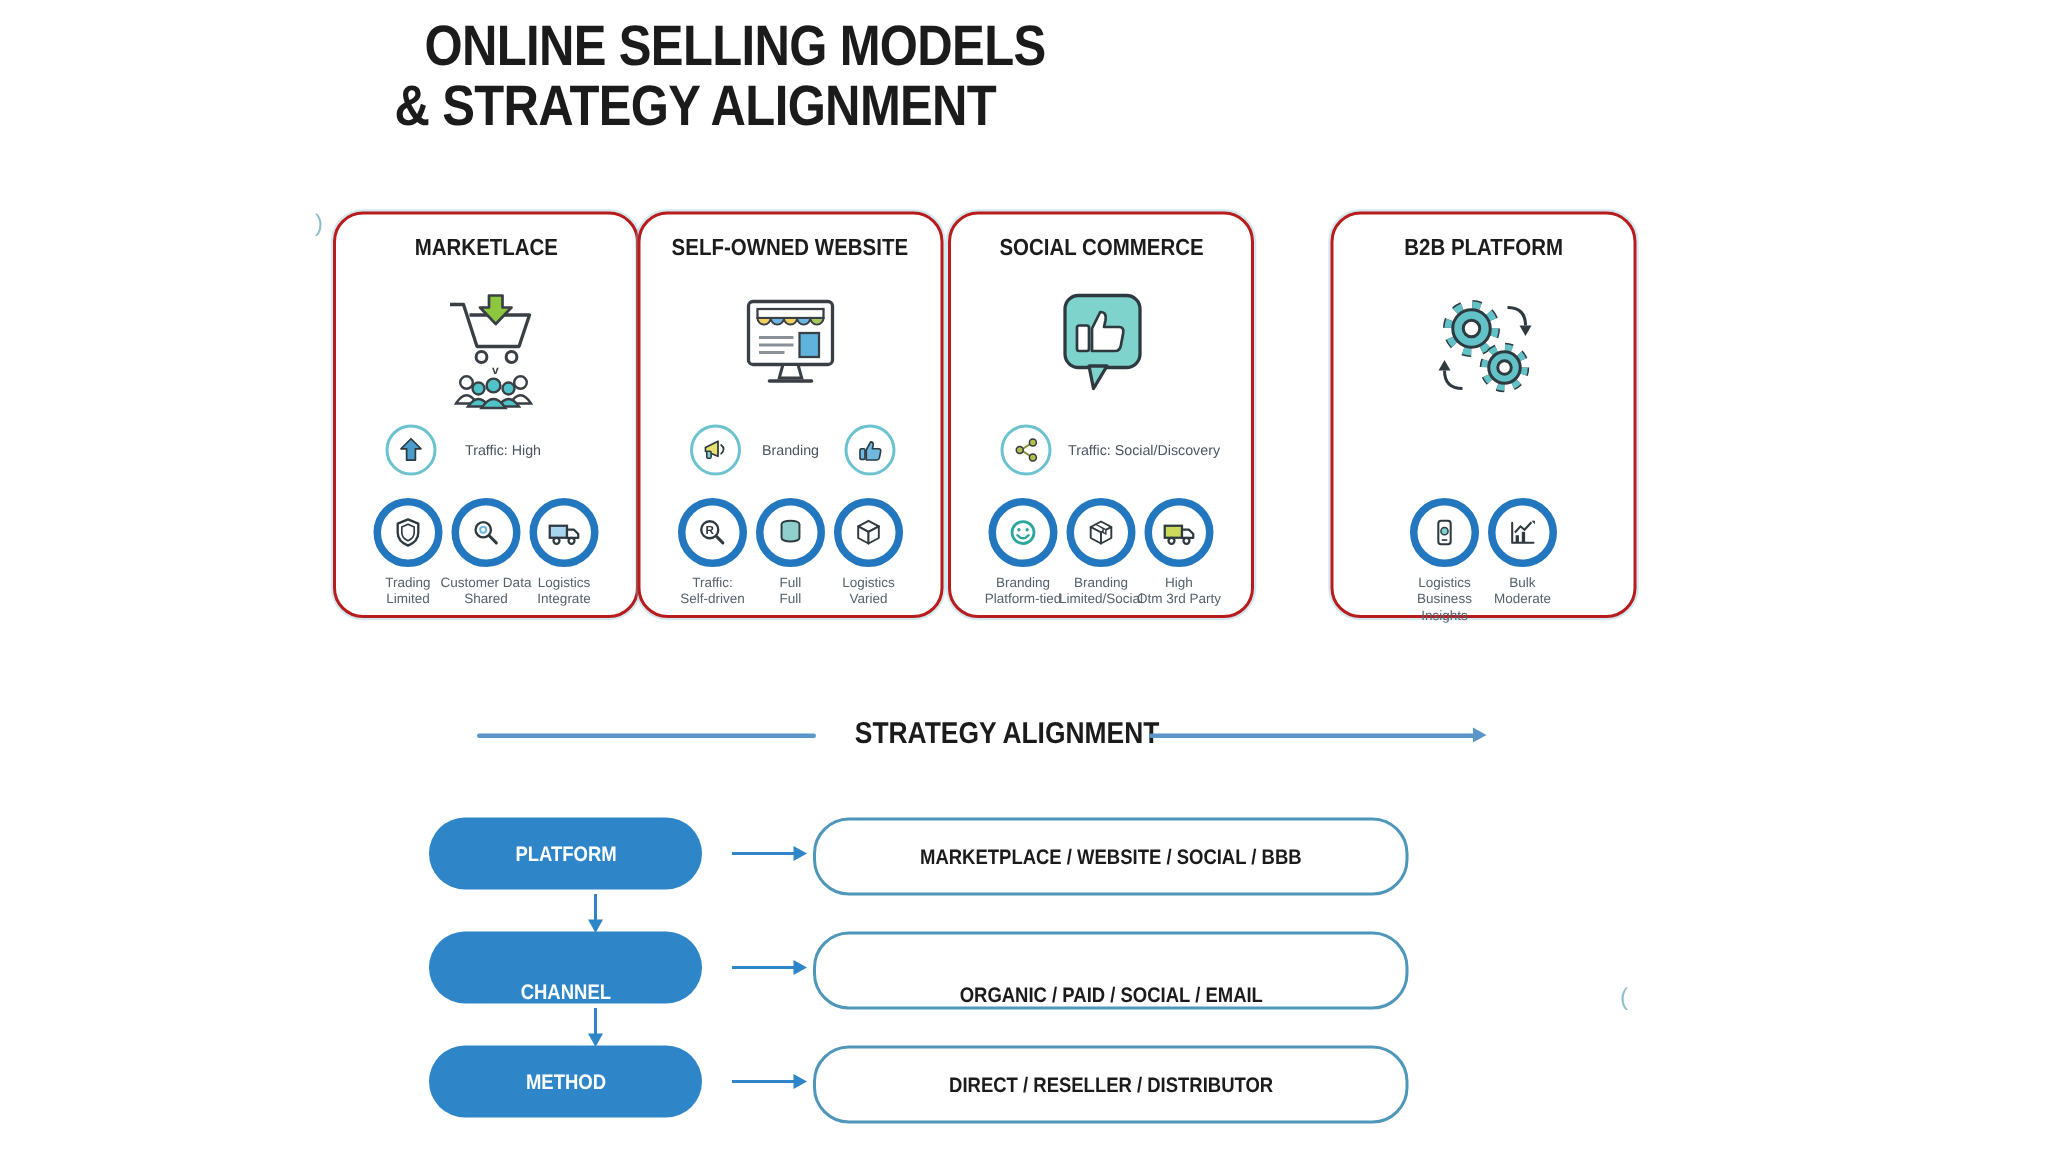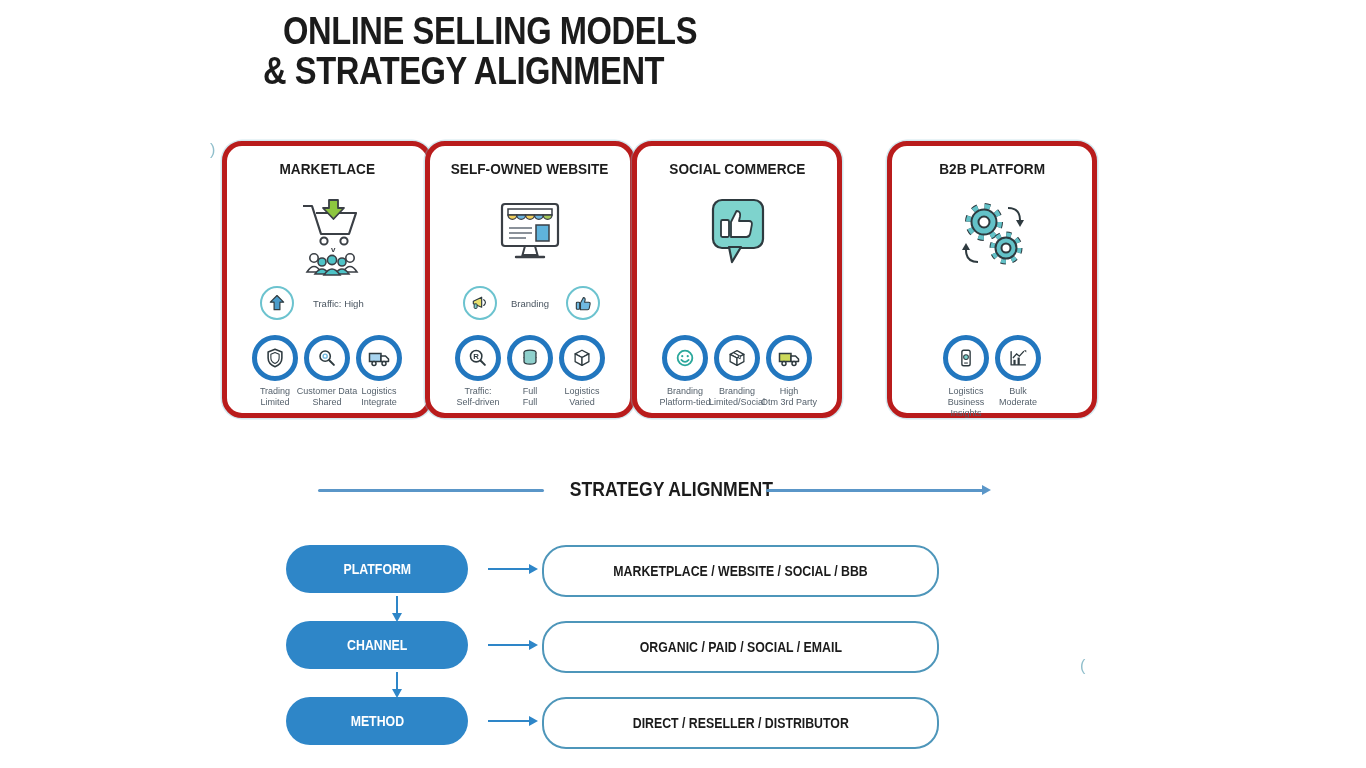--- a/index.html
+++ b/index.html
@@ -9,21 +9,21 @@
   .cond{display:inline-block;transform:scaleX(.86);transform-origin:left center;white-space:nowrap;}
   .condc{display:inline-block;transform:scaleX(.88);transform-origin:center center;white-space:nowrap;}
 
   
   .title-line{font-weight:bold;font-size:38px;letter-spacing:-.5px;color:#1b1b1b;}
   #title1{left:283px;top:10px;}
   #title2{left:263px;top:50px;}
 
   
   .card{position:absolute;top:141px;width:200px;height:267px;background:#fff;
-        border:5px solid #b91c1c;border-radius:20px;
+        border:2px solid #b91c1c;border-radius:20px;
         box-shadow:0 0 0 1.5px rgba(130,190,210,.35);}
   #card0{left:222px;} #card1{left:425px;} #card2{left:632px;} #card3{left:887px;}
   .card-title{margin-top:14px;text-align:center;font-weight:bold;font-size:15.5px;color:#1c1c1c;}
   .hero{position:absolute;top:42px;left:0;right:0;height:96px;display:flex;align-items:center;justify-content:center;}
   .midrow{position:absolute;top:140px;left:0;right:0;height:38px;}
   .midcircle{position:absolute;width:34px;height:34px;border-radius:50%;border:2px solid #6cc3cf;
              background:#fff;display:flex;align-items:center;justify-content:center;box-sizing:border-box;}
   .midlabel{position:absolute;font-size:9.5px;color:#4a5560;}
   .featrow{position:absolute;top:189px;left:0;right:0;display:flex;justify-content:center;}
   .feat{width:52px;display:flex;flex-direction:column;align-items:center;}
@@ -38,21 +38,21 @@
   #sline-right{left:766px;top:489px;width:218px;}
   #sline-head{left:982px;top:484.5px;width:0;height:0;border-left:9px solid #5a96c8;
               border-top:5.5px solid transparent;border-bottom:5.5px solid transparent;}
 
   
   .pill{position:absolute;left:286px;width:182px;height:48px;border-radius:24px;background:#2e86c8;
         display:flex;align-items:center;justify-content:center;color:#fff;font-weight:bold;font-size:14px;}
   .valuebox{position:absolute;left:542px;width:393px;height:48px;border-radius:24px;background:#fff;
             border:2px solid #4e96ba;display:flex;align-items:center;justify-content:center;
             font-weight:bold;font-size:14px;color:#1b1b1b;}
-  #pill0,#box0{top:545px;} #pill1,#box1{top:621px;} #pill2,#box2{top:697px;}
+  #pill0,#box0{top:545px;} #pill1,#box1{top:621px;align-items:flex-end;} #pill2,#box2{top:697px;}
   .harrow{position:absolute;left:488px;width:50px;height:12px;}
   .harrow .shaft{position:absolute;left:0;top:5px;width:42px;height:2.2px;background:#2e86c8;}
   .harrow .head{position:absolute;left:41px;top:1px;width:0;height:0;border-left:9px solid #2e86c8;
                 border-top:5px solid transparent;border-bottom:5px solid transparent;}
   #harrow0{top:563px;} #harrow1{top:639px;} #harrow2{top:715px;}
   .varrow{position:absolute;left:391px;width:12px;height:26px;}
   .varrow .shaft{position:absolute;left:5px;top:0;width:2.2px;height:18px;background:#2e86c8;}
   .varrow .head{position:absolute;left:1px;top:17px;width:0;height:0;border-top:9px solid #2e86c8;
                 border-left:5px solid transparent;border-right:5px solid transparent;}
   #varrow0{top:596px;} #varrow1{top:672px;}
@@ -207,20 +207,32 @@
 <div class="card" id="card2">
   <div class="card-title"><span class="condc">SOCIAL COMMERCE</span></div>
   <div class="hero">
     <svg width="92" height="88" viewBox="0 0 92 88">
       <rect x="22" y="8" width="50" height="48" rx="9" fill="#7ed3cd" stroke="#2e3a3f" stroke-width="2.2"></rect>
       <path d="M38 55 h12 l-9 15 z" fill="#7ed3cd" stroke="#2e3a3f" stroke-width="2.2" stroke-linejoin="round"></path>
       <rect x="30" y="28" width="8" height="17" rx="1.5" fill="#fff" stroke="#2e3a3f" stroke-width="1.8"></rect>
       <path d="M40 30 l5.5 -11 q4.5 0 3.5 5.5 l-1 4.5 h10 q3.5 0 2.8 4 l-1.6 8.5 q-.7 3.5 -3.8 3.5 h-15.4 z" fill="#fff" stroke="#2e3a3f" stroke-width="1.8" stroke-linejoin="round"></path>
     </svg>
   </div>
+  <div class="midrow">
+    <div class="midcircle" style="left:33px;">
+      <svg width="20" height="20" viewBox="0 0 24 24">
+        <line x1="8" y1="12" x2="16.5" y2="6.5" stroke="#8a8f3c" stroke-width="1.6"></line>
+        <line x1="8" y1="12" x2="16.5" y2="17.5" stroke="#8a8f3c" stroke-width="1.6"></line>
+        <circle cx="7" cy="12" r="2.8" fill="#b7bc4e" stroke="#2e3a3f" stroke-width="1.2"></circle>
+        <circle cx="17.5" cy="6" r="2.8" fill="#b7bc4e" stroke="#2e3a3f" stroke-width="1.2"></circle>
+        <circle cx="17.5" cy="18" r="2.8" fill="#b7bc4e" stroke="#2e3a3f" stroke-width="1.2"></circle>
+      </svg>
+    </div>
+    <div class="midlabel" style="left:78px;top:12px;width:118px;">Traffic: Social/Discovery</div>
+  </div>
   <div class="featrow">
     <div class="feat">
       <div class="featcircle">
         <svg width="22" height="22" viewBox="0 0 24 24">
           <circle cx="12" cy="12" r="8" fill="#fff" stroke="#2aa79b" stroke-width="2"></circle>
           <circle cx="9" cy="10" r="1.2" fill="#2aa79b"></circle>
           <circle cx="15" cy="10" r="1.2" fill="#2aa79b"></circle>
           <path d="M8 14 q4 4.5 8 0" fill="none" stroke="#2aa79b" stroke-width="1.8" stroke-linecap="round"></path>
         </svg>
       </div>

